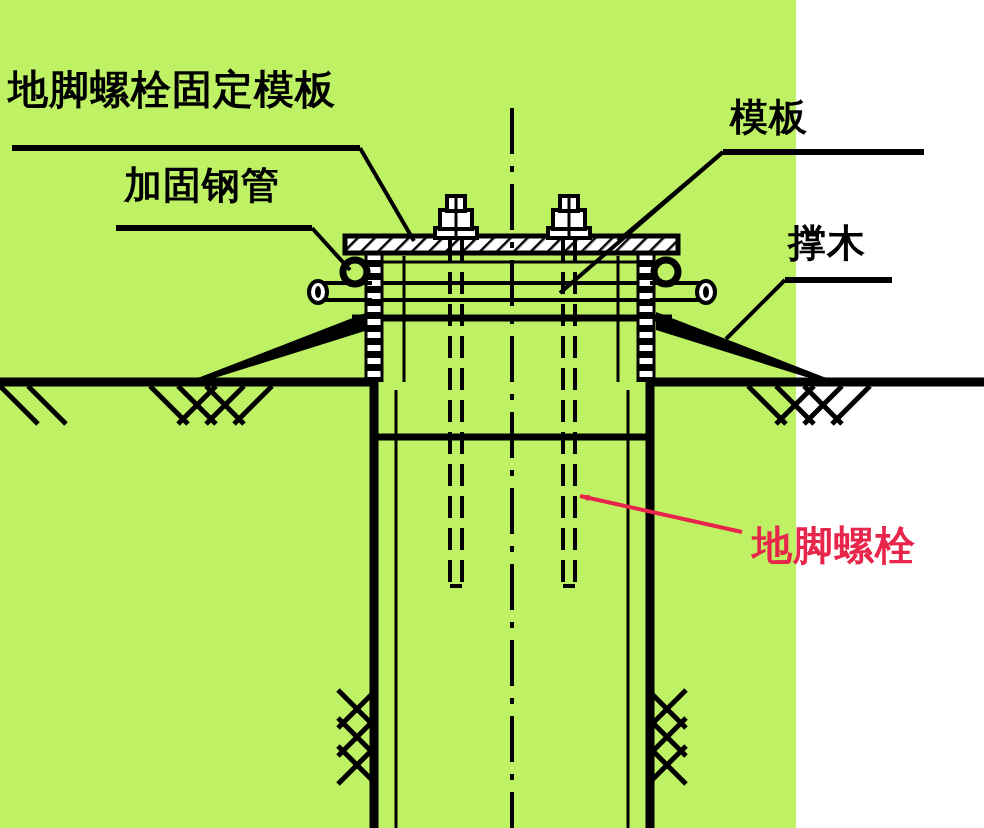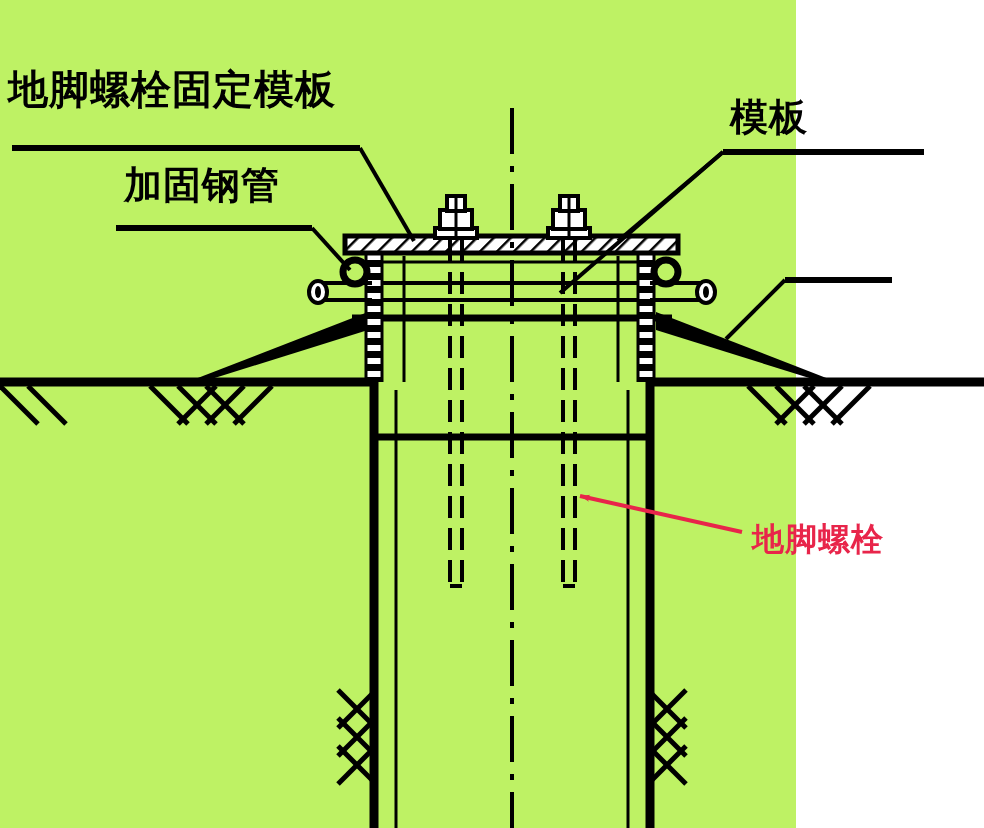--- a/index.html
+++ b/index.html
@@ -8,21 +8,21 @@
   #stage svg{position:absolute;left:0;top:0;}
   .lbl{position:absolute;white-space:nowrap;font-weight:bold;color:#000;
        font-family:"DejaVu Sans","Liberation Sans",sans-serif;
        letter-spacing:1px;}
   .lbl-black{color:#000;}
   .lbl-red{color:#e8254a;}
   #lbl-anchor-template{left:8px;  top:62px;  font-size:40px;}
   #lbl-steel-pipe{     left:124px;top:160px; font-size:38px;}
   #lbl-formwork{       left:730px;top:92px;  font-size:38px;}
   #lbl-brace{          left:788px;top:218px; font-size:38px;}
-  #lbl-anchor-bolt{    left:752px;top:518px; font-size:32px;}
+  #lbl-anchor-bolt{    left:752px;top:518px; font-size:40px;}
 </style>
 </head>
 <body>
 
 <div id="stage">
 
   <svg width="984" height="828" viewBox="0 0 984 828">
     <defs>
       <pattern id="hatch45" width="12" height="12" patternUnits="userSpaceOnUse" patternTransform="rotate(45)">
         <rect width="12" height="12" fill="#fff"></rect>
@@ -190,16 +190,17 @@
       <line x1="742" y1="532" x2="580" y2="496" stroke="#e8254a" stroke-width="4" marker-end="url(#redarrow)"></line>
     </g>
   </svg>
 
   <div class="lbl lbl-black" id="lbl-anchor-template">地脚螺栓固定模板</div>
 
   <div class="lbl lbl-black" id="lbl-steel-pipe">加固钢管</div>
 
   <div class="lbl lbl-black" id="lbl-formwork">模板</div>
 
+  <div class="lbl lbl-black" id="lbl-brace">撑木</div>
 
   <div class="lbl lbl-red" id="lbl-anchor-bolt">地脚螺栓</div>
 
 </div>
 
 </body></html>

